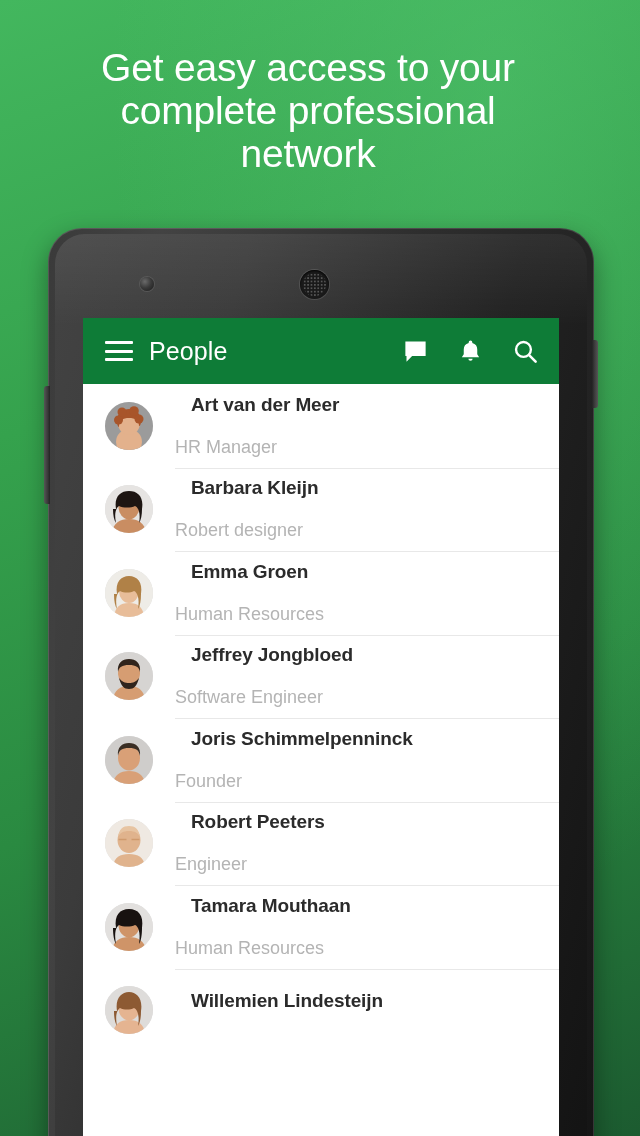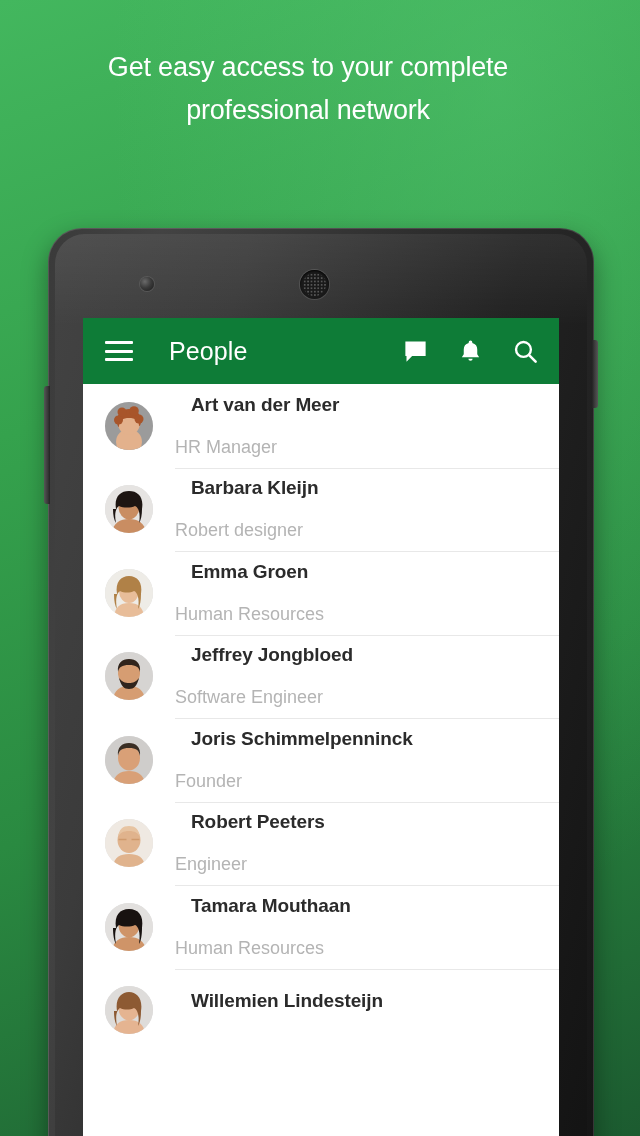--- a/index.html
+++ b/index.html
@@ -19,21 +19,21 @@
   }
   .promo-bg::after{
     content:""; position:absolute; inset:0;
     background:radial-gradient(ellipse at 78% 8%, rgba(90,205,120,0.38) 0%, rgba(90,205,120,0) 55%);
   }
 
   .headline {
     position:absolute; top:46px; left:0; width:616px;
     text-align:center;
     color:#ffffff;
-    font-size:27px;
+    font-size:39px;
     line-height:43px;
     font-weight:400;
     letter-spacing:-0.2px;
     z-index:5;
     padding:0 60px;
   }
 
   
   .phone {
     position:absolute;
@@ -131,21 +131,21 @@
     color:#ffffff;
   }
   .hamburger {
     width:28px; height:20px;
     display:flex; flex-direction:column; justify-content:space-between;
     flex:0 0 auto;
     cursor:pointer;
   }
   .hamburger span { display:block; height:3px; background:#ffffff; border-radius:1px; }
   .appbar-title {
-    font-size:25px; font-weight:400; margin-left:36px;
+    font-size:25px; font-weight:400; margin-left:16px;
     letter-spacing:0.1px;
     white-space:nowrap;
   }
   .appbar-actions {
     margin-left:auto;
     display:flex; align-items:center; gap:28px;
   }
   .appbar-actions .ic { width:27px; height:27px; display:block; cursor:pointer; }
 
   

